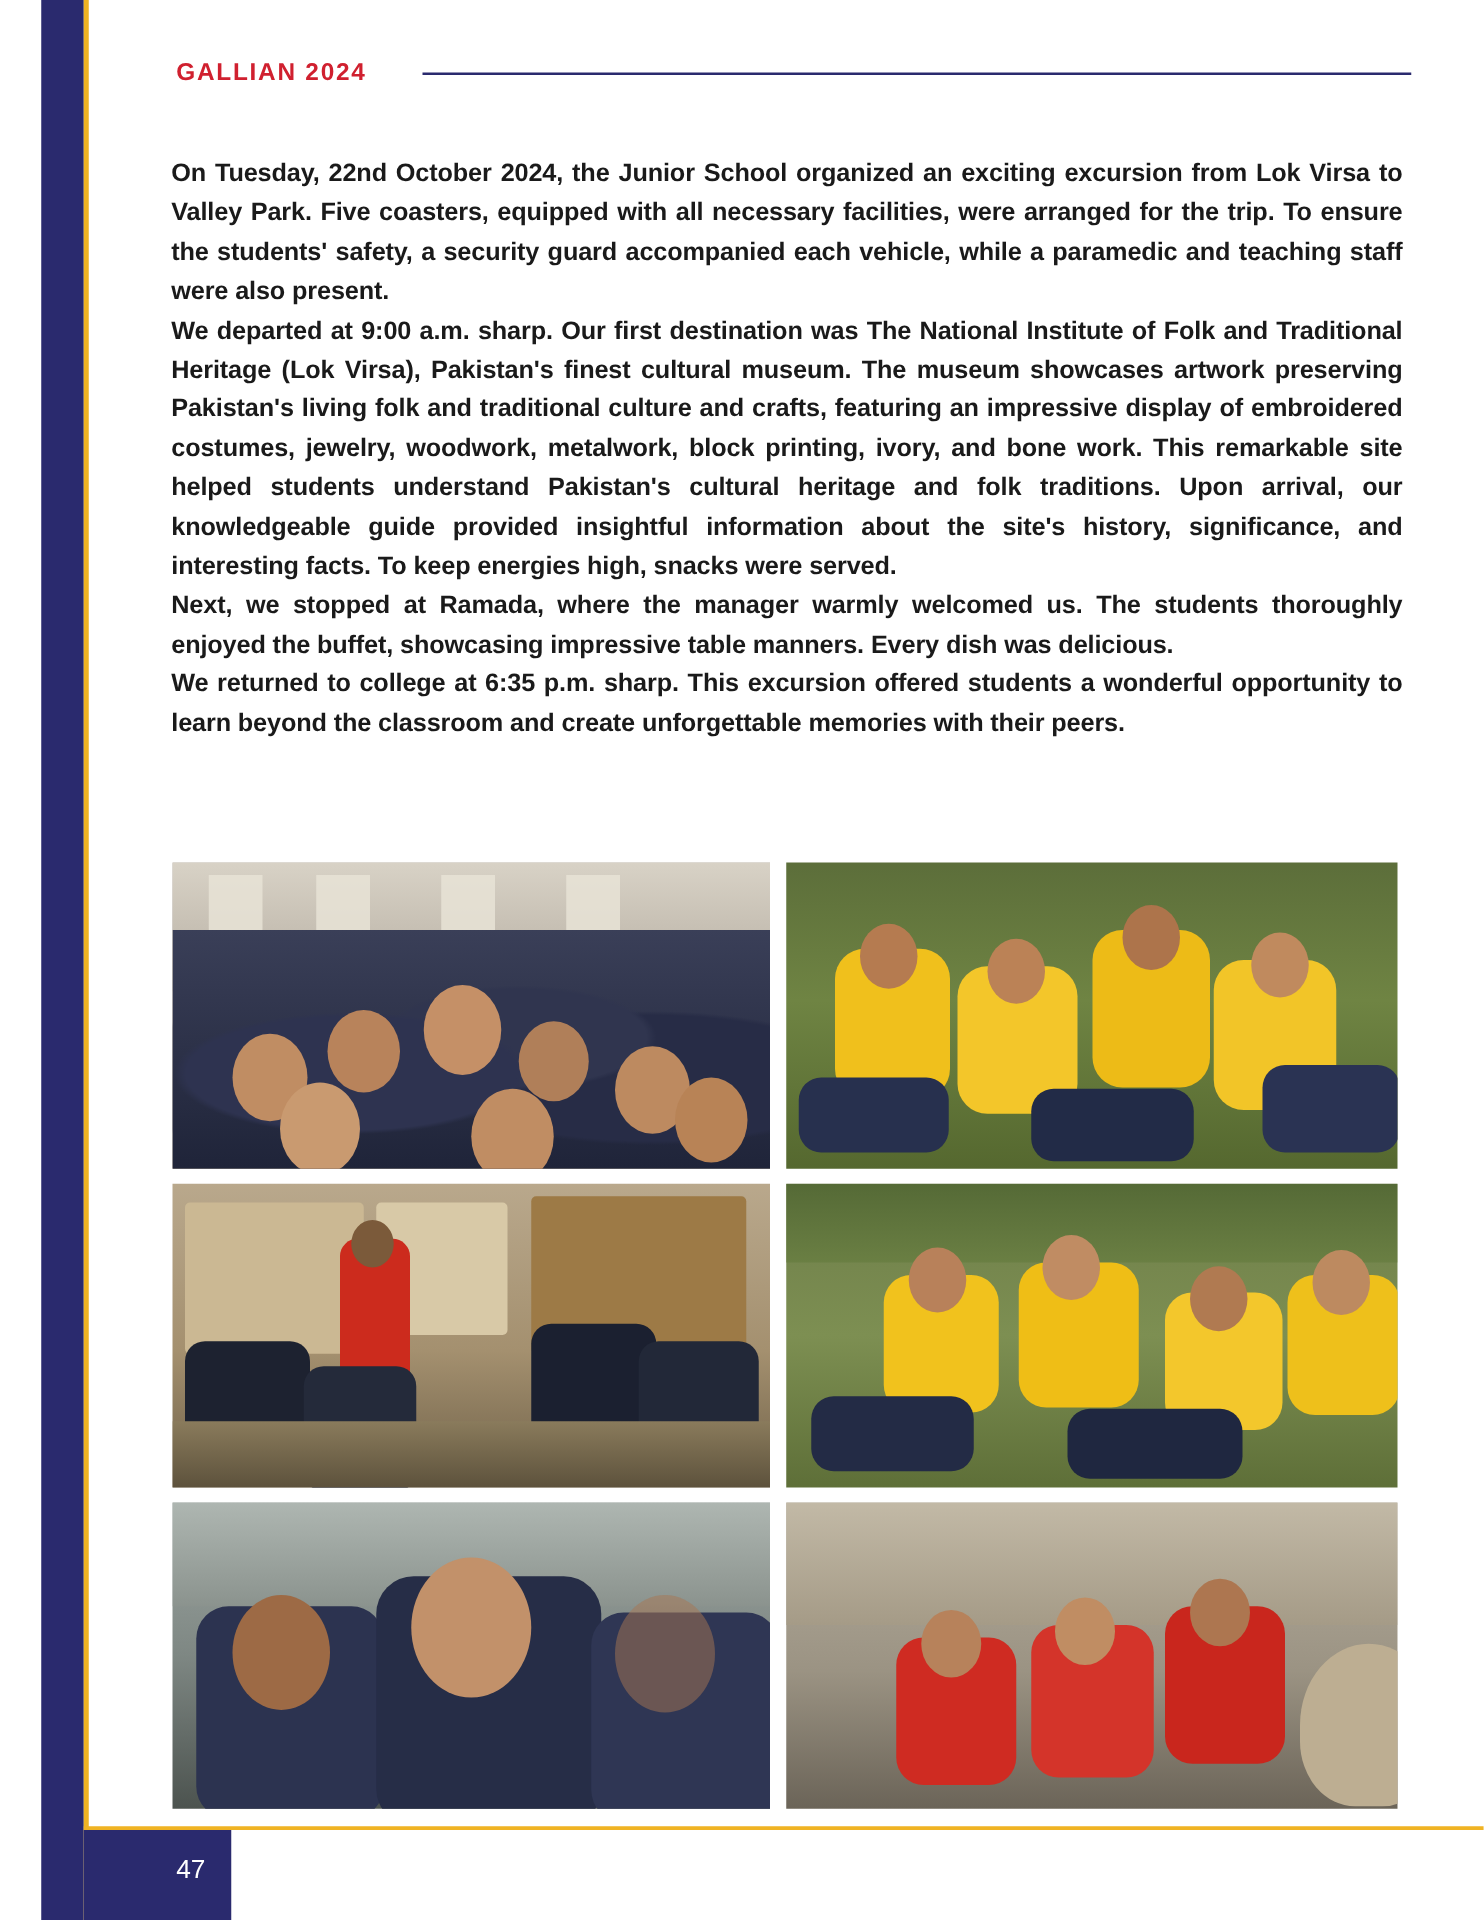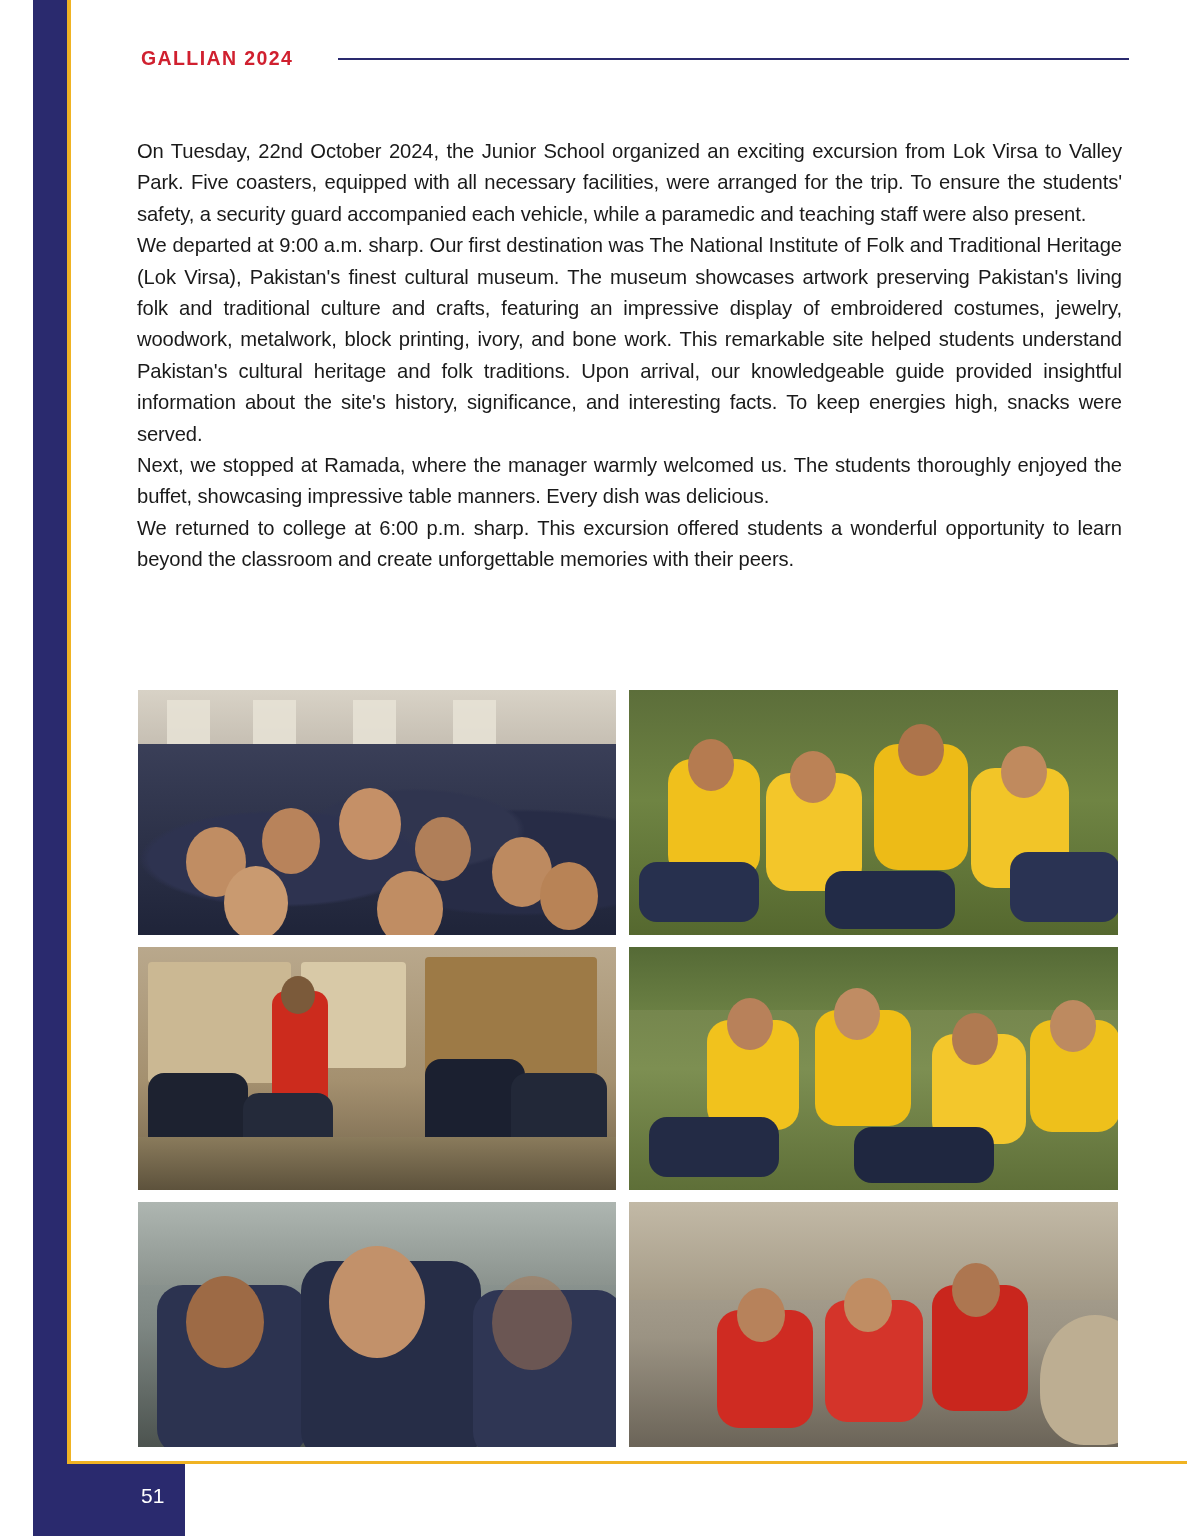--- a/index.html
+++ b/index.html
@@ -66,22 +66,23 @@
     top: 58px;
     right: 58px;
     height: 2px;
     background: #2a2a6e;
   }
 
   
   .article {
     position: absolute;
     left: 104px;
-    top: 136px;
+    top: 124px;
     width: 985px;
+    font-weight: bold;
   }
   .article p {
     margin: 0;
     font-size: 20.2px;
     line-height: 31.4px;
     color: #1a1a1a;
     text-align: justify;
     text-justify: inter-word;
     letter-spacing: -0.1px;
   }
@@ -193,21 +194,21 @@
 
   <div class="header">
     <div class="header-title">GALLIAN 2024</div>
     <div class="header-rule"></div>
   </div>
 
   <div class="article">
     <p>On Tuesday, 22nd October 2024, the Junior School organized an exciting excursion from Lok Virsa to Valley Park. Five coasters, equipped with all necessary facilities, were arranged for the trip. To ensure the students' safety, a security guard accompanied each vehicle, while a paramedic and teaching staff were also present.</p>
     <p>We departed at 9:00 a.m. sharp. Our first destination was The National Institute of Folk and Traditional Heritage (Lok Virsa), Pakistan's finest cultural museum. The museum showcases artwork preserving Pakistan's living folk and traditional culture and crafts, featuring an impressive display of embroidered costumes, jewelry, woodwork, metalwork, block printing, ivory, and bone work. This remarkable site helped students understand Pakistan's cultural heritage and folk traditions. Upon arrival, our knowledgeable guide provided insightful information about the site's history, significance, and interesting facts. To keep energies high, snacks were served.</p>
     <p>Next, we stopped at Ramada, where the manager warmly welcomed us. The students thoroughly enjoyed the buffet, showcasing impressive table manners. Every dish was delicious.</p>
-    <p class="last-loose">We returned to college at 6:00 p.m. sharp. This excursion offered students a wonderful opportunity to learn beyond the classroom and create unforgettable memories with their peers.</p>
+    <p class="last-loose">We returned to college at 6:35 p.m. sharp. This excursion offered students a wonderful opportunity to learn beyond the classroom and create unforgettable memories with their peers.</p>
   </div>
 
   <div class="gallery">
 
     <div class="gallery-row row1">
       <div class="photo left p1">
         <div class="ph-inner">
           <div class="wall"></div>
           <div class="win" style="left:6%"></div>
           <div class="win" style="left:24%"></div>
@@ -297,16 +298,16 @@
           <div class="blob" style="left:84%;top:46%;width:110px;height:130px;background:#bdae92;border-radius:50% 50% 40% 40%"></div>
         </div>
       </div>
     </div>
 
   </div>
 
   <div class="footer-bar">
     <div class="footer-gold"></div>
     <div class="footer-block"></div>
-    <div class="page-number">51</div>
+    <div class="page-number">47</div>
   </div>
 
 </div>
 
 </body></html>

